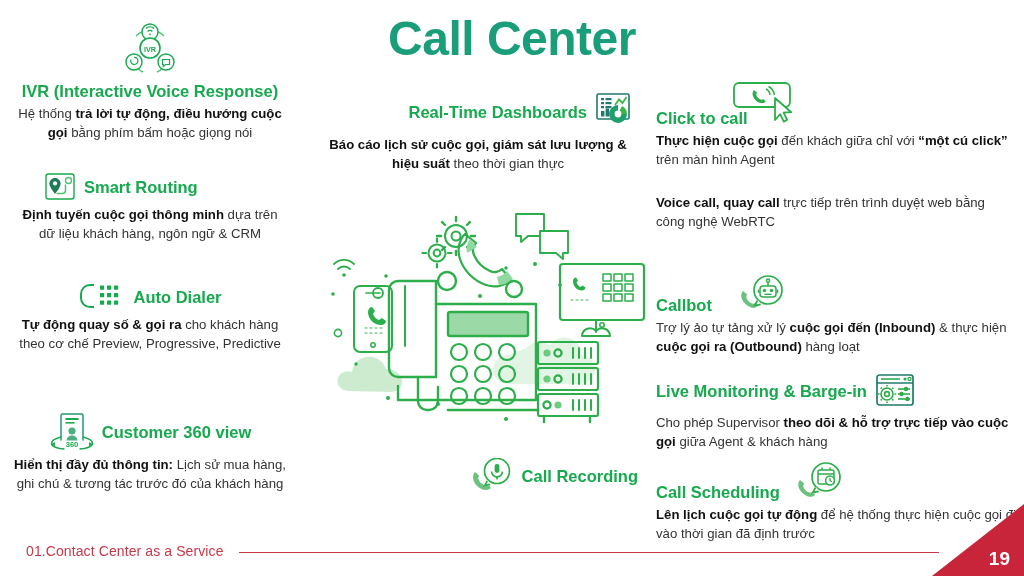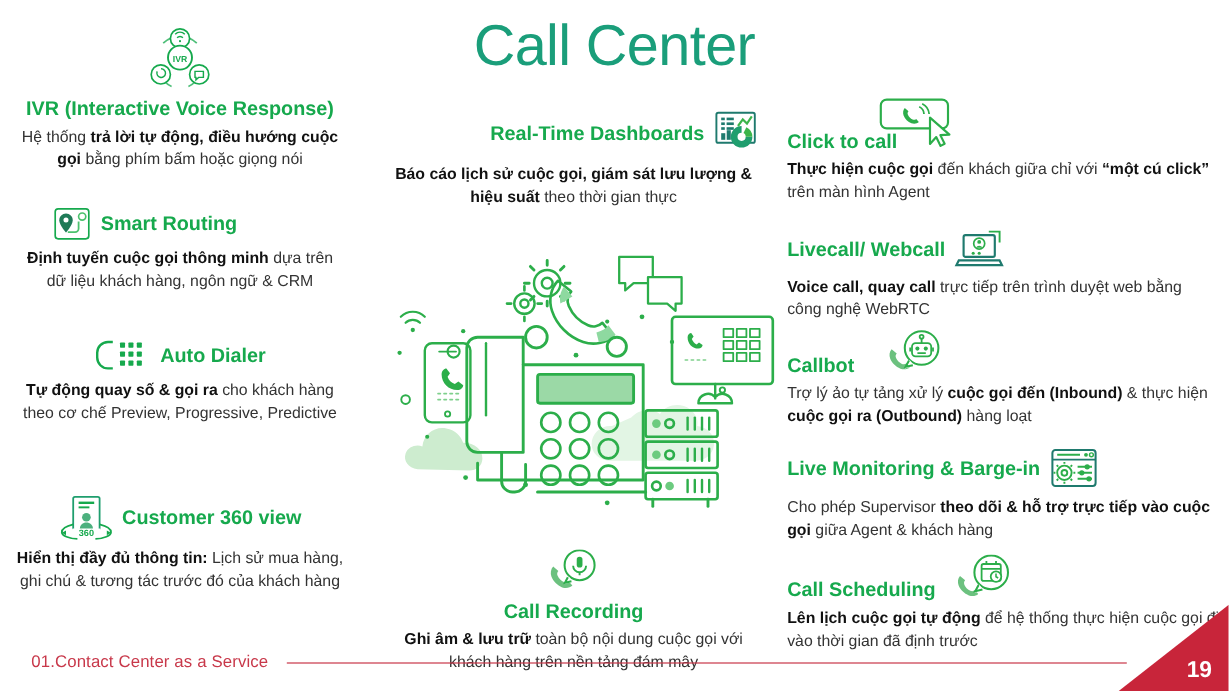--- a/index.html
+++ b/index.html
@@ -15,21 +15,21 @@
     background: #ffffff;
   }
 
   
   .title {
     position: absolute;
     left: 0; top: 14px;
     width: 1024px;
     text-align: center;
     font-size: 48px;
-    font-weight: 400;
+    font-weight: 700;
     color: #1a9e7a;
     letter-spacing: -0.5px;
     line-height: 1.05;
   }
 
   
   .feature { position: absolute; }
   .f-head {
     display: flex;
     align-items: center;
@@ -355,35 +355,34 @@
               <line x1="263" y1="224" x2="263" y2="234"></line>
           </g>
           <line x1="216" y1="240" x2="216" y2="246" stroke-width="2.4"></line>
           <line x1="262" y1="240" x2="262" y2="246" stroke-width="2.4"></line>
         </g>
       </g>
     </svg>
   </div>
 
   <div class="feature" style="left:318px; top:458px; width:320px;">
-    <div class="f-head" style="justify-content:flex-end;flex-direction:column;">
+    <div class="f-head" style="justify-content:flex-end;">
       <span class="ico">
         <svg width="46" height="36" viewBox="0 0 46 36">
           <path d="M6 14 c-2 2-2.5 5.5-1.5 8.5 c1.5 4 5 7.5 9 9 c3 1 6.5 0.5 8.5-1.5 l-3-3.5 c-1 1-2.5 1.3-4 0.6 c-2.3-1-4.3-3-5.3-5.3 c-0.7-1.5-0.4-3 0.6-4 z" fill="#6cc17f"></path>
           <circle cx="28" cy="13" r="12.5" fill="none" stroke="#2cae4a" stroke-width="1.7"></circle>
           <path d="M19 22.5 l-3.5 6 l7-1.5 z" fill="#ffffff" stroke="none"></path>
           <path d="M18.2 23 l-2.4 4.6 l5.4-1.2" fill="none" stroke="#2cae4a" stroke-width="1.7"></path>
           <rect x="25.6" y="6" width="4.8" height="9" rx="2.4" fill="#2cae4a"></rect>
           <path d="M22.6 13.5 a5.4 5.4 0 0 0 10.8 0" fill="none" stroke="#2cae4a" stroke-width="1.6"></path>
           <line x1="28" y1="18.9" x2="28" y2="21.4" stroke="#2cae4a" stroke-width="1.6"></line>
         </svg>
       </span>
       <span class="ttl">Call Recording</span>
     </div>
-    <div class="f-body ac" style="padding:0 2px;"><b>Ghi âm &amp; lưu trữ</b><span> toàn bộ nội dung cuộc gọi với khách hàng trên nền tảng đám mây</span></div>
   </div>
 
   <div class="feature" style="left:656px; top:85px; width:360px;">
     <div style="position:relative; height:28px;">
       <span class="ico" style="position:absolute; left:76px; top:-4px;">
         <svg width="72" height="46" viewBox="0 0 72 46">
           <rect x="2" y="2" width="56" height="24" rx="5" fill="none" stroke="#2cae4a" stroke-width="1.8"></rect>
           <path d="M22 9 c-1.4 1.4-1.8 4-1 6.2 c1.1 2.9 3.6 5.4 6.5 6.5 c2.2 0.8 4.8 0.4 6.2-1 l-2.2-2.6 c-0.8 0.8-1.9 1-3 0.5 c-1.7-0.7-3.2-2.2-3.9-3.9 c-0.5-1.1-0.3-2.2 0.5-3 z" fill="#2cae4a"></path>
           <g fill="none" stroke="#2cae4a" stroke-width="1.5">
             <path d="M34 8 a7 7 0 0 1 4 6"></path>
@@ -393,35 +392,20 @@
         </svg>
       </span>
     </div>
     <div class="f-head al" style="margin-top:-4px;">
       <span class="ttl">Click to call</span>
     </div>
     <div class="f-body al"><b>Thực hiện cuộc gọi</b><span> đến khách giữa chỉ với </span><b>“một cú click”</b><span> trên màn hình Agent</span></div>
   </div>
 
   <div class="feature" style="left:656px; top:190px; width:360px;">
-    <div class="f-head al">
-      <span class="ttl">Livecall/ Webcall</span>
-      <span class="ico">
-        <svg width="46" height="36" viewBox="0 0 46 36">
-          <path d="M29 3 h9 v9" fill="none" stroke="#2cae4a" stroke-width="1.6"></path>
-          <rect x="8" y="6" width="26" height="18" rx="1.6" fill="none" stroke="#1f7a6e" stroke-width="1.8"></rect>
-          <circle cx="21" cy="13" r="4.6" fill="none" stroke="#2cae4a" stroke-width="1.4"></circle>
-          <circle cx="21" cy="11.6" r="1.6" fill="#2cae4a"></circle>
-          <path d="M18.2 16.4 a3.2 3.2 0 0 1 5.6 0" fill="#2cae4a"></path>
-          <circle cx="16" cy="21" r="1.3" fill="#2cae4a"></circle>
-          <circle cx="21" cy="21" r="1.3" fill="#2cae4a"></circle>
-          <path d="M4 27 h34 l2 4 h-38 z" fill="none" stroke="#1f7a6e" stroke-width="1.8"></path>
-        </svg>
-      </span>
-    </div>
     <div class="f-body al"><b>Voice call, quay call</b><span> trực tiếp trên trình duyệt web bằng công nghệ WebRTC</span></div>
   </div>
 
   <div class="feature" style="left:656px; top:275px; width:360px;">
     <div class="f-head al" style="align-items:flex-end;">
       <span class="ttl">Callbot</span>
       <span class="ico" style="margin-left:18px;">
         <svg width="54" height="40" viewBox="0 0 54 40">
           <path d="M6 16 c-1.8 1.8-2.2 5-1.2 7.8 c1.4 3.8 4.8 7 8.6 8.4 c2.8 1 6 0.6 7.8-1.2 l-2.8-3.3 c-1 1-2.4 1.2-3.8 0.6 c-2.1-0.9-4-2.8-4.9-4.9 c-0.6-1.4-0.4-2.8 0.6-3.8 z" fill="#6cc17f"></path>
           <circle cx="31" cy="15" r="14" fill="none" stroke="#2cae4a" stroke-width="1.7"></circle>

